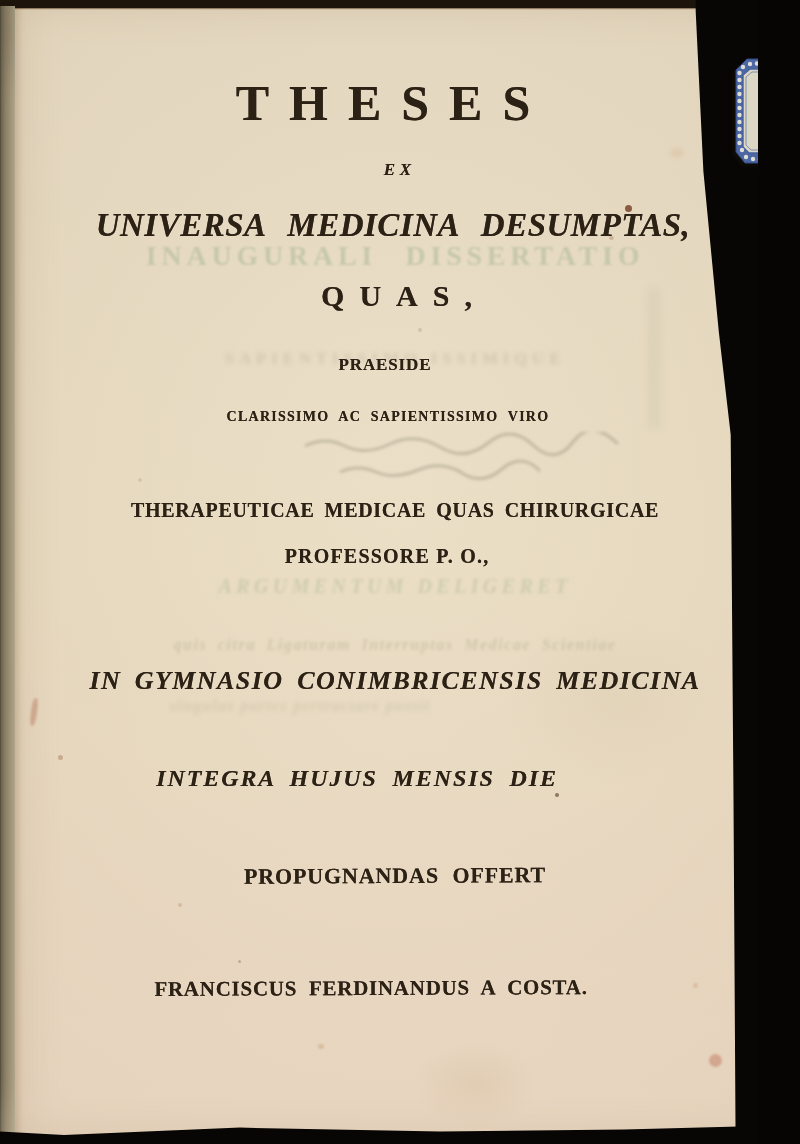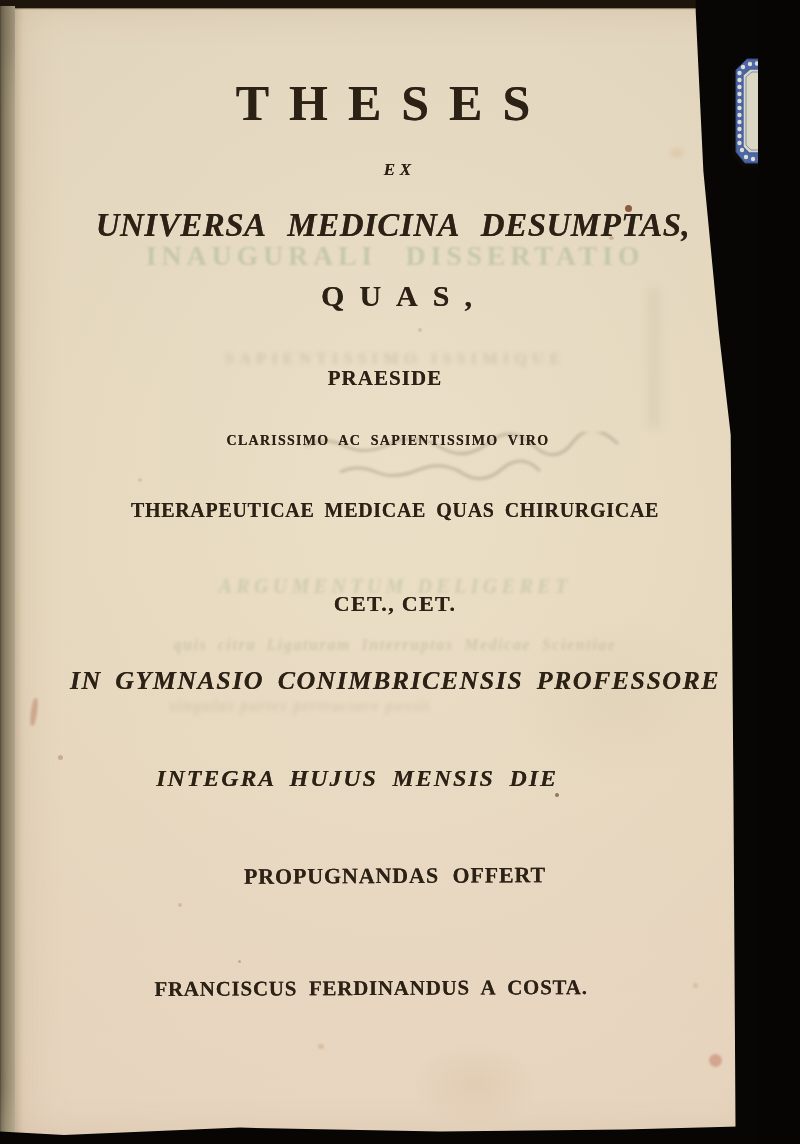--- a/index.html
+++ b/index.html
@@ -24,22 +24,22 @@
   .edge-bottom{position:absolute;bottom:0;left:0;width:800px;height:20px;background:#070604;z-index:7;
                clip-path:polygon(0 38%,8% 55%,30% 18%,55% 38%,78% 28%,100% 5%,100% 100%,0 100%);}
   
   .line{position:absolute;left:0;width:100%;text-align:center;color:#2c2115;white-space:nowrap;
         text-shadow:0 0 .4px rgba(44,33,21,.75);}
   .it{font-style:italic;}
   .l1{top:74px;font-size:50px;font-weight:700;letter-spacing:.40em;padding-left:.40em;transform:translateX(-22px);}
   .l2{top:160px;font-size:17px;font-weight:700;letter-spacing:.28em;padding-left:.28em;}
   .l3{top:207px;font-size:33px;font-weight:600;letter-spacing:.015em;word-spacing:.42em;transform:translateX(-2px);font-style:italic;}
   .l4{top:279px;font-size:30px;font-weight:600;letter-spacing:.50em;padding-left:.50em;transform:translateX(-6px);text-align:center;}
-  .l5{top:366px;font-size:21px;font-weight:700;letter-spacing:.05em;transform:translateX(-10px);text-align:center;}
-  .l6{top:433px;font-size:14px;font-weight:700;letter-spacing:.09em;word-spacing:.35em;transform:translateX(-7px);}
+  .l5{top:355px;font-size:17px;font-weight:700;letter-spacing:.05em;transform:translateX(-10px);text-align:center;}
+  .l6{top:409px;font-size:14px;font-weight:700;letter-spacing:.09em;word-spacing:.35em;transform:translateX(-7px);}
   .l7{top:440px;font-size:40px;font-weight:700;letter-spacing:.012em;word-spacing:.14em;}
   .l8{top:499px;font-size:20px;font-weight:700;letter-spacing:.035em;word-spacing:.22em;}
   .l9{top:545px;font-size:20px;font-weight:700;letter-spacing:.06em;transform:translateX(-8px);}
   .l10{top:591px;font-size:22px;font-weight:700;letter-spacing:.06em;}
   .l11{top:666px;font-size:26px;font-weight:600;letter-spacing:.055em;word-spacing:.22em;}
   .l12{top:765px;font-size:24px;font-weight:600;letter-spacing:.08em;word-spacing:.28em;transform:translateX(-38px);}
   .l13{top:863px;font-size:22px;font-weight:700;letter-spacing:.04em;word-spacing:.32em;transform:rotate(-.3deg);}
   .l14{top:976px;font-size:21px;font-weight:700;letter-spacing:.035em;word-spacing:.28em;transform:translateX(-24px) rotate(-.25deg);}
   
   .ghost{position:absolute;left:0;width:100%;text-align:center;white-space:nowrap;pointer-events:none;}
@@ -80,22 +80,22 @@
     </svg>
     <div class="ghost-streak"></div>
 
     <div class="line l1">THESES</div>
     <div class="line l2 it">EX</div>
     <div class="line l3 it">UNIVERSA MEDICINA DESUMPTAS,</div>
     <div class="line l4">QUAS,</div>
     <div class="line l5">PRAESIDE</div>
     <div class="line l6">CLARISSIMO AC SAPIENTISSIMO VIRO</div>
     <div class="line l8">THERAPEUTICAE MEDICAE QUAS CHIRURGICAE</div>
-    <div class="line l10">CET., CET.</div>
-    <div class="line l11 it">IN GYMNASIO CONIMBRICENSIS PROFESSORE</div>
+    <div class="line l9">PROFESSORE P. O.,</div>
+    <div class="line l11 it">IN GYMNASIO CONIMBRICENSIS MEDICINA</div>
     <div class="line l12 it">INTEGRA HUJUS MENSIS DIE</div>
     <div class="line l13">PROPUGNANDAS OFFERT</div>
     <div class="line l14">FRANCISCUS FERDINANDUS A COSTA.</div>
 
     <div class="spot" style="left:610px;top:205px;width:7px;height:7px;background:#7b452c;opacity:.85;filter:blur(.4px);"></div>
     <div class="spot" style="left:594px;top:236px;width:5px;height:4px;background:#a07048;opacity:.35;filter:blur(.6px);"></div>
     <div class="spot" style="left:694px;top:1054px;width:13px;height:13px;background:#c07a62;opacity:.5;filter:blur(1.2px);"></div>
     <div class="spot" style="left:16px;top:698px;width:6px;height:28px;background:#b5755a;opacity:.45;filter:blur(.8px);border-radius:40%;transform:rotate(8deg);"></div>
     <div class="spot" style="left:43px;top:755px;width:5px;height:5px;background:#9a6a4c;opacity:.4;filter:blur(.5px);"></div>
     <div class="spot" style="left:540px;top:793px;width:4px;height:4px;background:#5f422c;opacity:.65;"></div>

